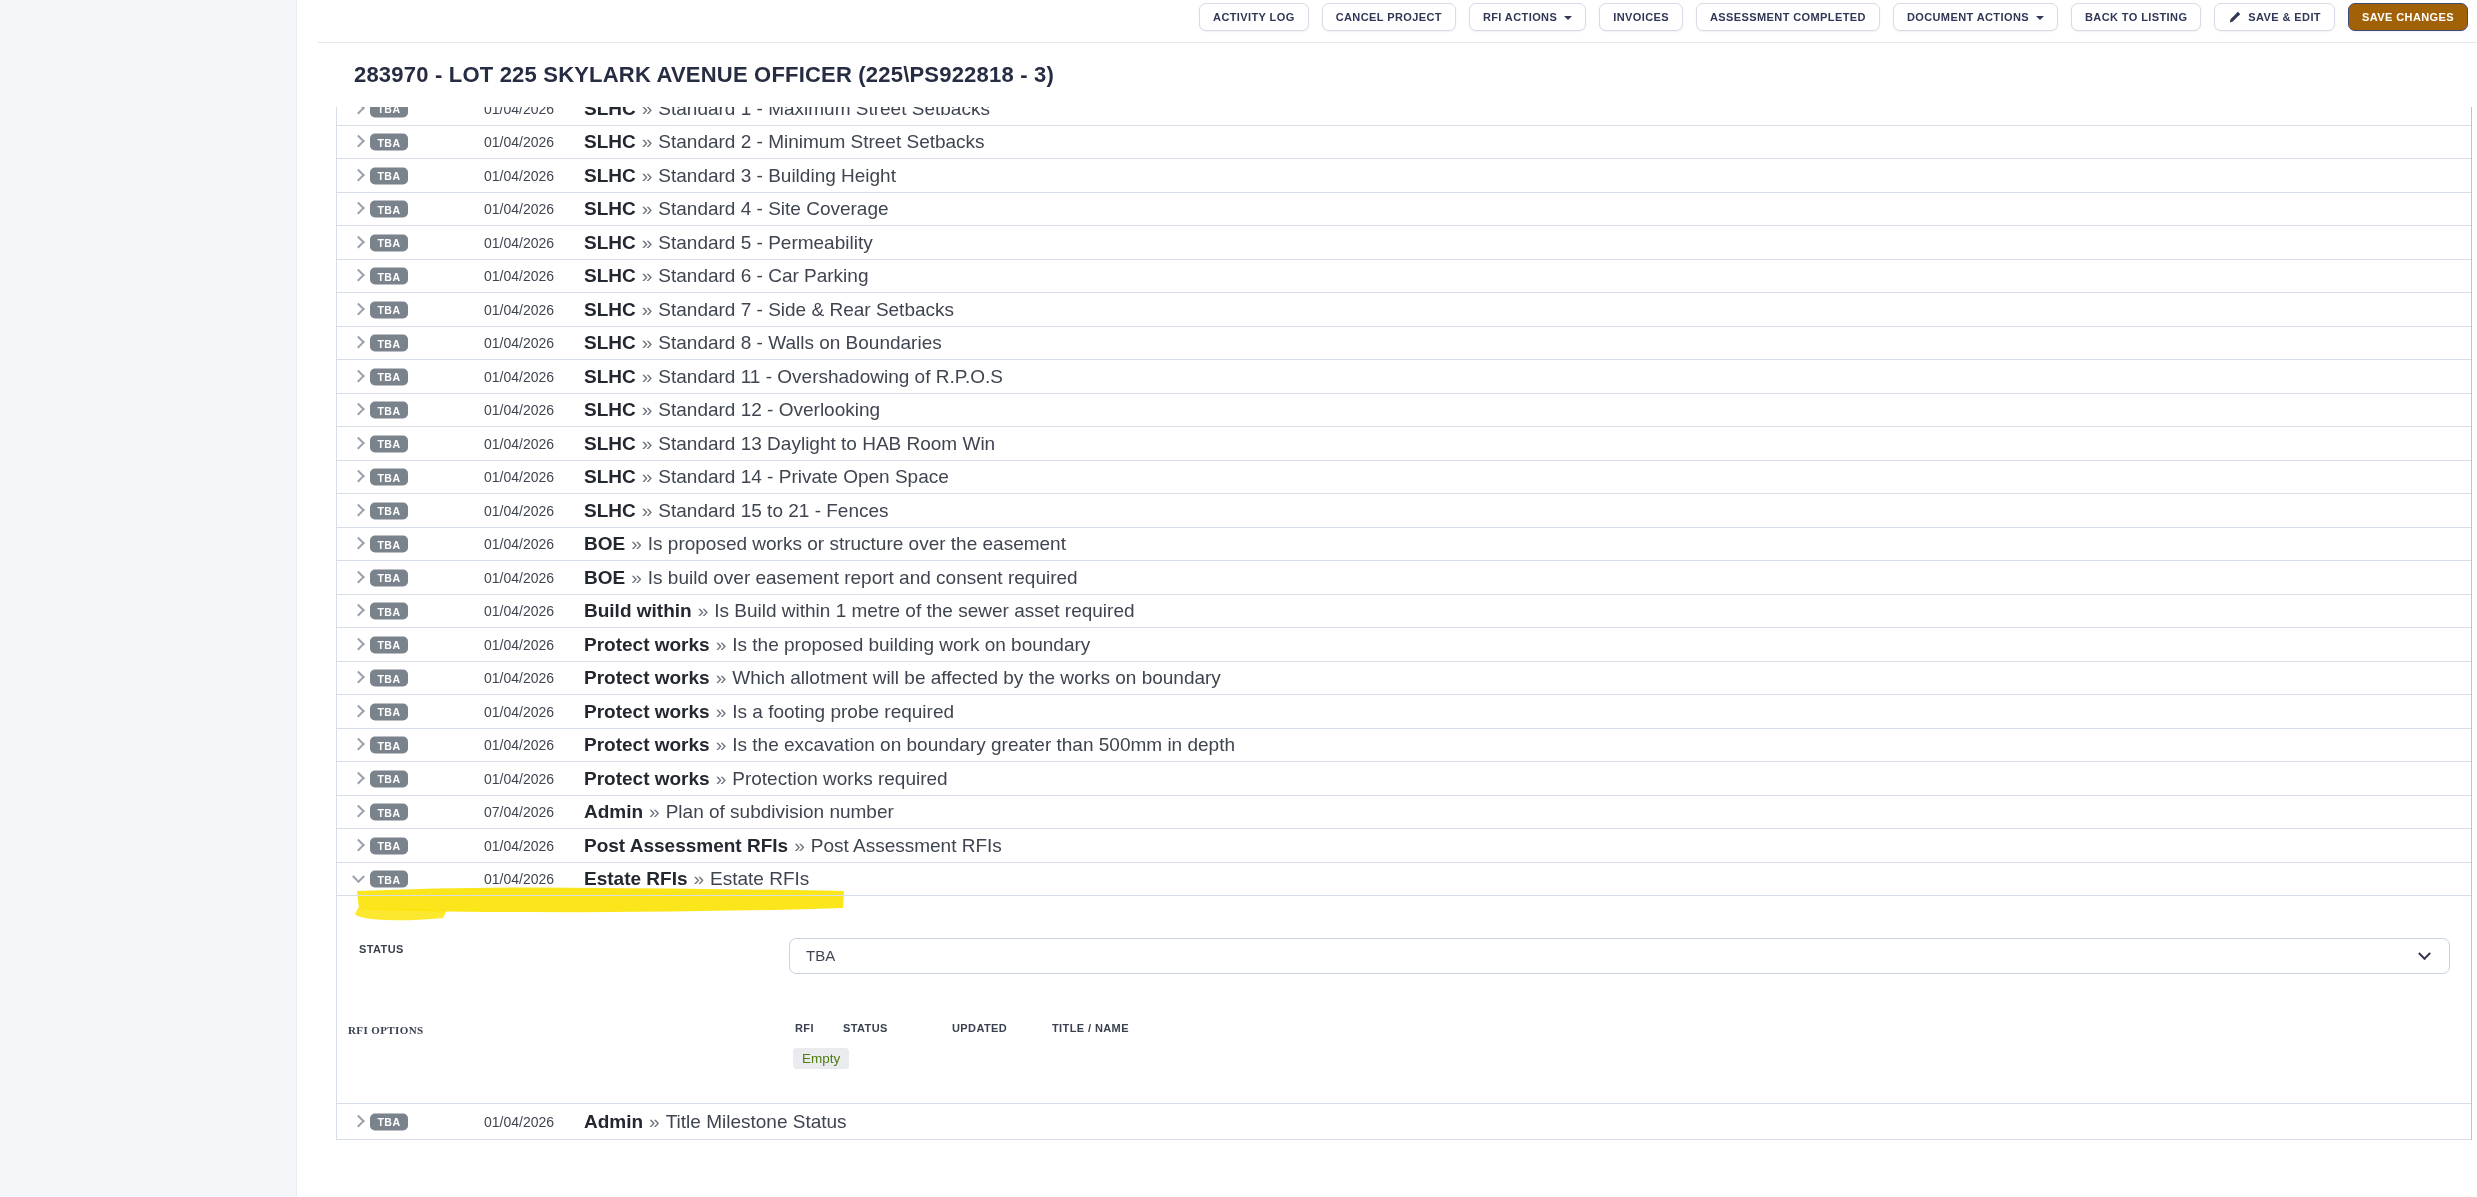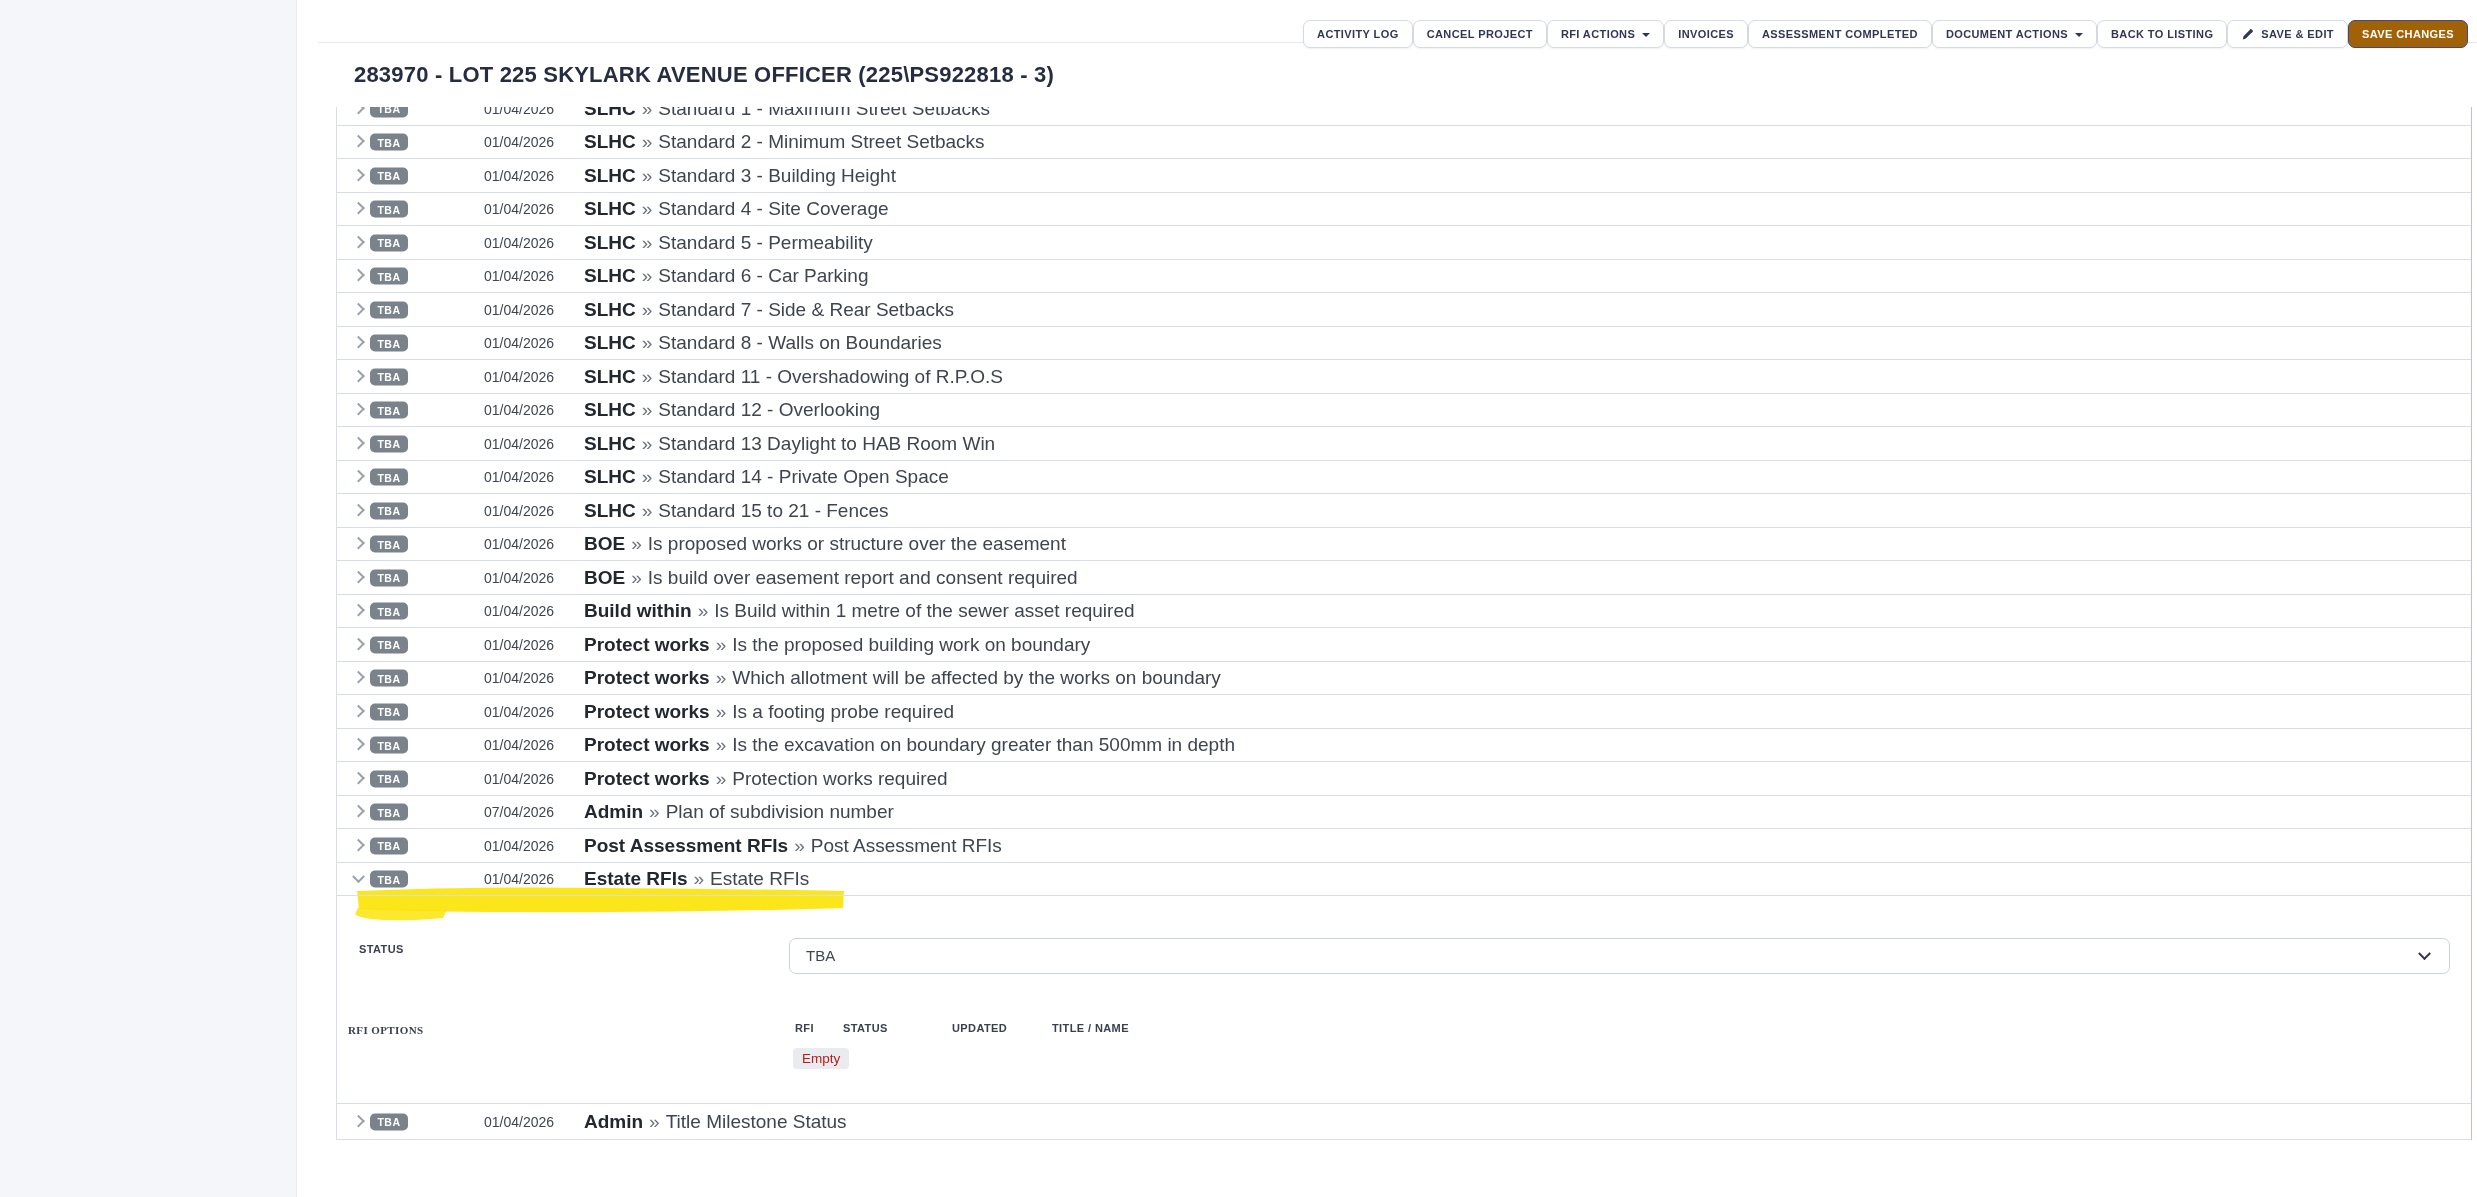--- a/index.html
+++ b/index.html
@@ -3,21 +3,21 @@
 <meta charset="utf-8">
 <style>
   * { margin:0; padding:0; box-sizing:border-box; }
   html,body { width:2477px; height:1197px; overflow:hidden; background:#ffffff;
               font-family:"Liberation Sans", sans-serif; }
 
   .sidebar { position:absolute; left:0; top:0; width:297px; height:1197px;
              background:#f4f6fa; border-right:1px solid #e9ecf2; }
 
   
-  .toolbar { position:absolute; top:20px; right:9px; display:flex; align-items:center; z-index:5; }
+  .toolbar { position:absolute; top:3px; right:9px; display:flex; gap:13px; align-items:center; z-index:5; }
   .btn { height:28px; padding:0 13px; border:1px solid #d6dae4; border-radius:7px; background:#fff;
          color:#303756; font-size:11px; font-weight:700; letter-spacing:.4px;
          display:flex; align-items:center; gap:7px; white-space:nowrap;
          box-shadow:0 1px 2px rgba(40,50,80,.07); cursor:pointer; }
   .btn.primary { background:#a16207; border-color:#414a7c; color:#fff; }
   .caret { width:0; height:0; border-left:4px solid transparent; border-right:4px solid transparent;
            border-top:4px solid #303756; margin-top:1px; }
   .pencil { width:13px; height:13px; fill:#303756; }
 
   .divider { position:absolute; top:42px; left:318px; right:0; height:1px; background:#e3e7ee; }
@@ -63,21 +63,21 @@
   .status-select { position:absolute; left:452px; top:41.5px; width:1661px; height:36px;
                    border:1px solid #c9d2e0; border-radius:7px; background:#fff;
                    font-size:15px; color:#3e4452; display:flex; align-items:center; padding:0 16px; cursor:pointer; }
   .select-chev { position:absolute; right:20px; top:50%; width:9px; height:9px;
                  border-top:2px solid #38304a; border-right:2px solid #38304a;
                  transform:translateY(-75%) rotate(135deg); }
 
   .th { position:absolute; top:126px; font-size:11px; font-weight:700; color:#394050; letter-spacing:.4px; }
   .th0 { left:458px; } .th1 { left:506px; } .th2 { left:615px; } .th3 { left:715px; }
 
-  .empty-badge { position:absolute; left:456px; top:152px; background:#e9ebef; color:#b91c1c;
+  .empty-badge { position:absolute; left:456px; top:152px; background:#e9ebef; color:#4d7c0f;
                  font-size:13.5px; padding:3px 9px; border-radius:4px; }
 </style>
 </head>
 <body>
 
 <div class="sidebar"></div>
 
 <div class="toolbar">
   <div class="btn">
       <span>ACTIVITY LOG</span>

